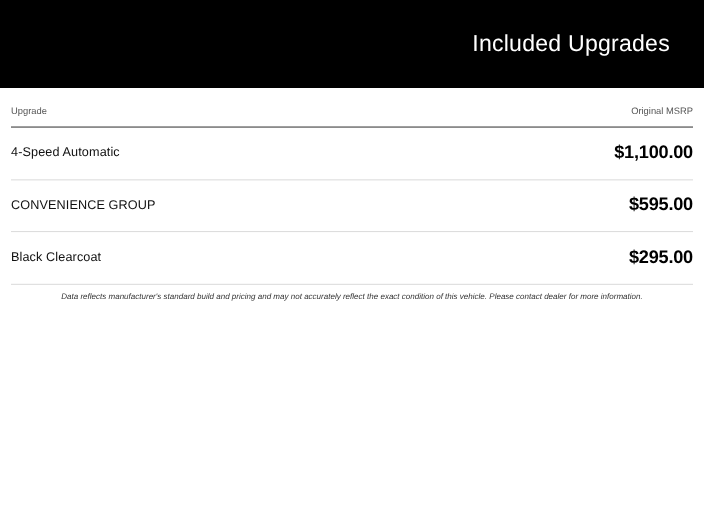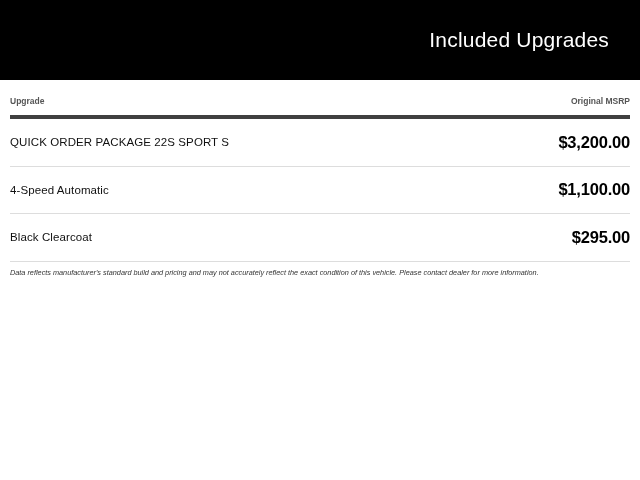--- a/index.html
+++ b/index.html
@@ -39,24 +39,24 @@
     padding: 0 10px 0 10px;
     box-sizing: border-box;
   }
   .table {
     width: 100%;
     border-collapse: collapse;
     table-layout: fixed;
   }
   .table th {
     font-size: 8.5px;
-    font-weight: 700;
+    font-weight: 400;
     color: #555555;
     padding: 16px 0 9px 0;
-    border-bottom: 4px solid #404040;
+    border-bottom: 1px solid #404040;
   }
   .th-left {
     text-align: left;
   }
   .th-right {
     text-align: right;
   }
   .table td {
     border-bottom: 1px solid #dddddd;
     padding: 0;
@@ -76,20 +76,21 @@
     color: #000000;
     font-weight: bold;
     letter-spacing: -0.2px;
   }
   .disclaimer {
     font-size: 7.3px;
     font-style: italic;
     color: #333333;
     padding: 7px 0 0 0;
     line-height: 1.2;
+    text-align: center;
   }
 </style>
 </head>
 <body>
 
 <div class="page">
 
   <div class="header">
     <div class="header-title">Included Upgrades</div>
   </div>
@@ -97,26 +98,26 @@
   <div class="content">
     <table class="table">
       <thead>
         <tr>
           <th class="th-left">Upgrade</th>
           <th class="th-right">Original MSRP</th>
         </tr>
       </thead>
       <tbody>
         <tr>
-          <td class="cell-name">QUICK ORDER PACKAGE 22S SPORT S</td>
-          <td class="cell-price">$3,200.00</td>
+          <td class="cell-name">4-Speed Automatic</td>
+          <td class="cell-price">$1,100.00</td>
         </tr>
         <tr>
-          <td class="cell-name">4-Speed Automatic</td>
-          <td class="cell-price">$1,100.00</td>
+          <td class="cell-name">CONVENIENCE GROUP</td>
+          <td class="cell-price">$595.00</td>
         </tr>
         <tr>
           <td class="cell-name">Black Clearcoat</td>
           <td class="cell-price">$295.00</td>
         </tr>
       </tbody>
     </table>
 
     <div class="disclaimer">Data reflects manufacturer's standard build and pricing and may not accurately reflect the exact condition of this vehicle. Please contact dealer for more information.</div>
   </div>

